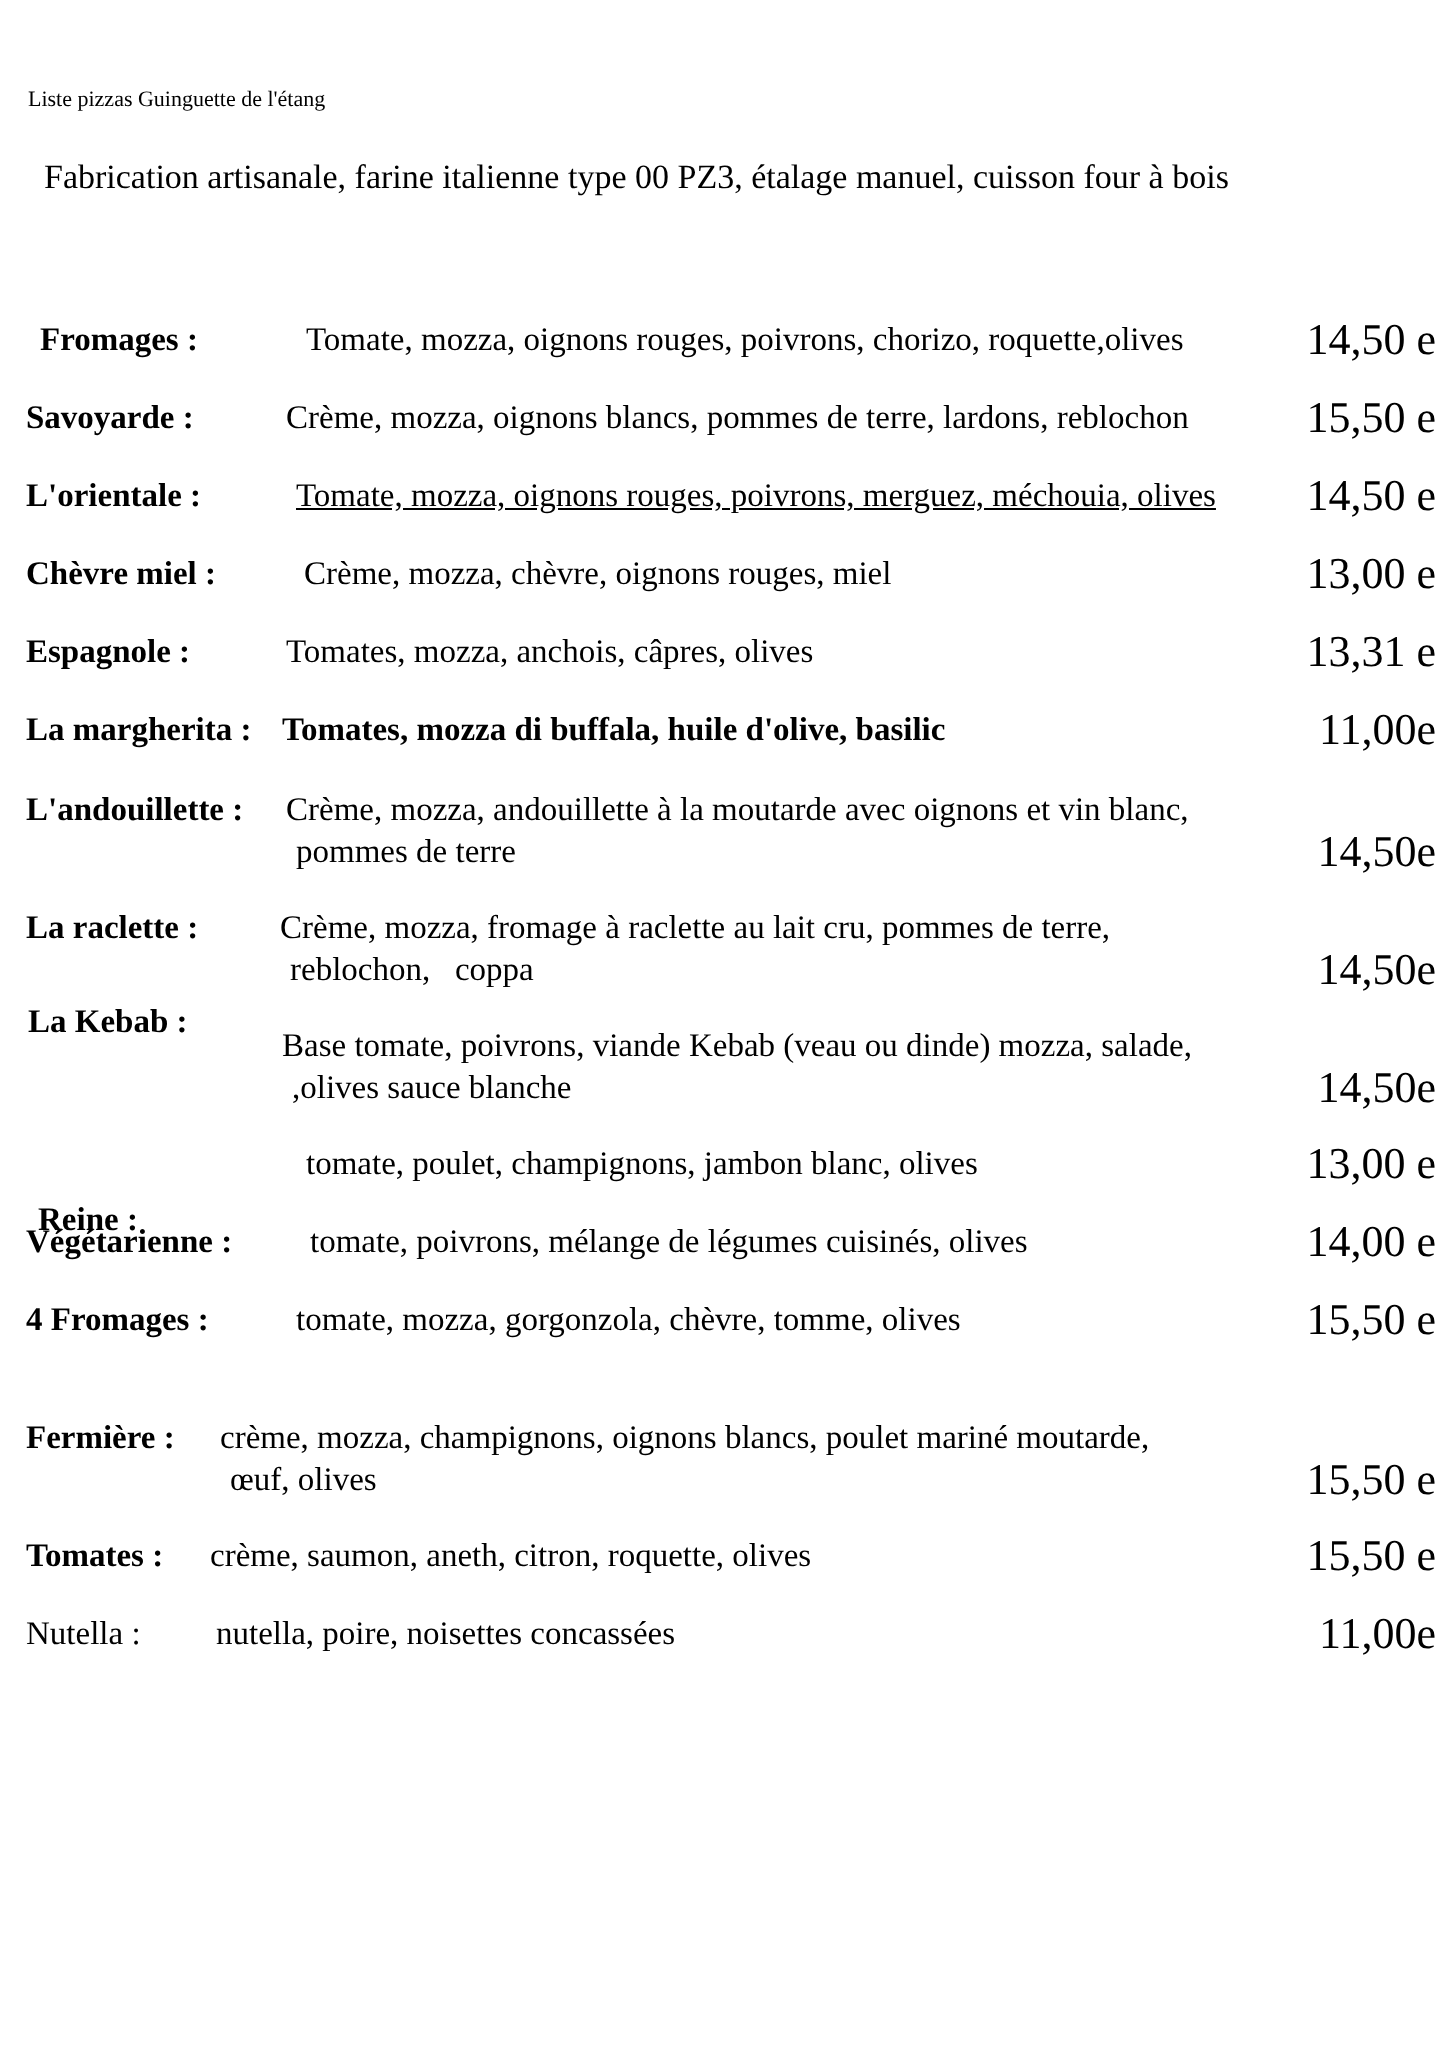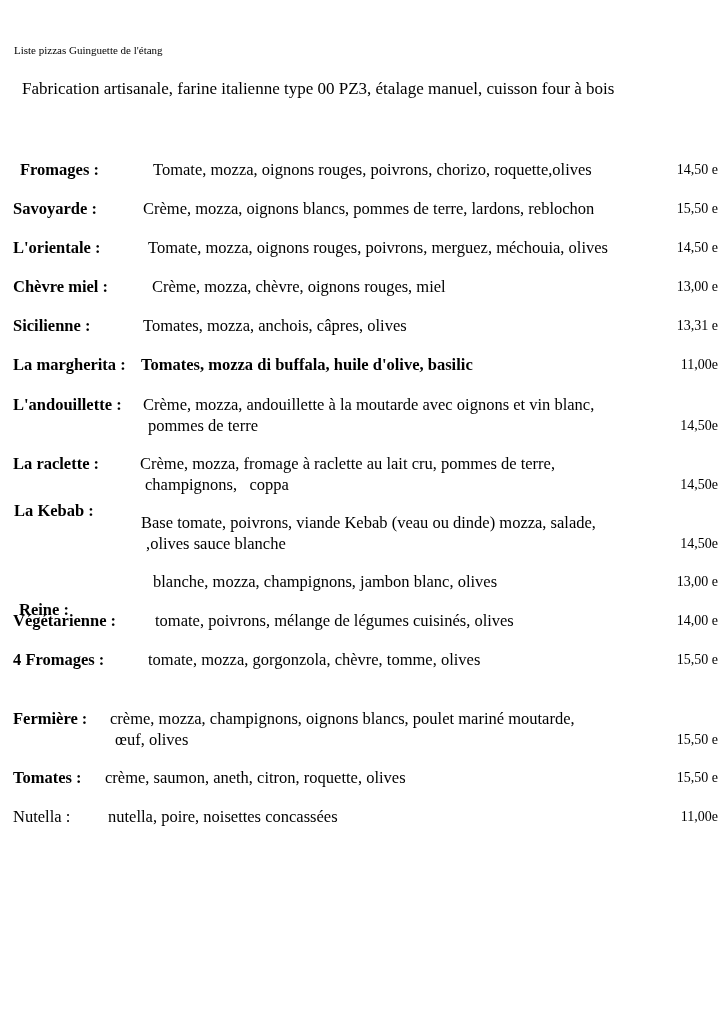--- a/index.html
+++ b/index.html
@@ -70,21 +70,21 @@
   .item-desc {
     position: absolute;
     font-size: 16.5px;
     line-height: 21px;
     white-space: pre;
   }
 
   .item-price {
     position: absolute;
     right: 6px;
-    font-size: 14px;
+    font-size: 22px;
     line-height: 21px;
     white-space: pre;
     text-align: right;
   }
 </style>
 </head>
 <body>
 
 <div class="page">
 
@@ -98,59 +98,59 @@
         <div class="item-desc" style="left: 153px; top: 159px;">Tomate, mozza, oignons rouges, poivrons, chorizo, roquette,olives</div>
         <div class="item-price" style="top: 159px;">14,50 e</div>
       </div>
       <div class="menu-row" style="top: 0px;">
         <div class="item-name" style="left: 13px; top: 198px;">Savoyarde :</div>
         <div class="item-desc" style="left: 143px; top: 198px;">Crème, mozza, oignons blancs, pommes de terre, lardons, reblochon</div>
         <div class="item-price" style="top: 198px;">15,50 e</div>
       </div>
       <div class="menu-row" style="top: 0px;">
         <div class="item-name" style="left: 13px; top: 237px;">L'orientale :</div>
-        <div class="item-desc" style="left: 148px; top: 237px;">Tomate, mozza, oignons rouges, poivrons, merguez, méchouia, olives</div>
+        <div class="item-desc" style="left: 148px; top: 237px; text-decoration: underline;">Tomate, mozza, oignons rouges, poivrons, merguez, méchouia, olives</div>
         <div class="item-price" style="top: 237px;">14,50 e</div>
       </div>
       <div class="menu-row" style="top: 0px;">
         <div class="item-name" style="left: 13px; top: 276px;">Chèvre miel :</div>
         <div class="item-desc" style="left: 152px; top: 276px;">Crème, mozza, chèvre, oignons rouges, miel</div>
         <div class="item-price" style="top: 276px;">13,00 e</div>
       </div>
       <div class="menu-row" style="top: 0px;">
-        <div class="item-name" style="left: 13px; top: 315px;">Sicilienne :</div>
+        <div class="item-name" style="left: 13px; top: 315px;">Espagnole :</div>
         <div class="item-desc" style="left: 143px; top: 315px;">Tomates, mozza, anchois, câpres, olives</div>
         <div class="item-price" style="top: 315px;">13,31 e</div>
       </div>
       <div class="menu-row" style="top: 0px;">
         <div class="item-name" style="left: 13px; top: 354px;">La margherita :</div>
         <div class="item-desc" style="left: 141px; top: 354px; font-weight: bold;">Tomates, mozza di buffala, huile d'olive, basilic</div>
         <div class="item-price" style="top: 354px;">11,00e</div>
       </div>
       <div class="menu-row" style="top: 0px;">
         <div class="item-name" style="left: 13px; top: 394px;">L'andouillette :</div>
         <div class="item-desc" style="left: 143px; top: 394px;">Crème, mozza, andouillette à la moutarde avec oignons et vin blanc,</div>
         <div class="item-desc" style="left: 148px; top: 415px;">pommes de terre</div>
         <div class="item-price" style="top: 415px;">14,50e</div>
       </div>
       <div class="menu-row" style="top: 0px;">
         <div class="item-name" style="left: 13px; top: 453px;">La raclette :</div>
         <div class="item-desc" style="left: 140px; top: 453px;">Crème, mozza, fromage à raclette au lait cru, pommes de terre,</div>
-        <div class="item-desc" style="left: 145px; top: 474px;">champignons,   coppa</div>
+        <div class="item-desc" style="left: 145px; top: 474px;">reblochon,   coppa</div>
         <div class="item-price" style="top: 474px;">14,50e</div>
       </div>
       <div class="menu-row" style="top: 0px;">
         <div class="item-name" style="left: 14px; top: 500px; text-align: right;">La Kebab :</div>
         <div class="item-desc" style="left: 141px; top: 512px;">Base tomate, poivrons, viande Kebab (veau ou dinde) mozza, salade,</div>
         <div class="item-desc" style="left: 146px; top: 533px;">,olives sauce blanche</div>
         <div class="item-price" style="top: 533px;">14,50e</div>
       </div>
       <div class="menu-row" style="top: 0px;">
         <div class="item-name" style="left: 19px; top: 571px; margin-top: 28px;">Reine :</div>
-        <div class="item-desc" style="left: 153px; top: 571px;">blanche, mozza, champignons, jambon blanc, olives</div>
+        <div class="item-desc" style="left: 153px; top: 571px;">tomate, poulet, champignons, jambon blanc, olives</div>
         <div class="item-price" style="top: 571px;">13,00 e</div>
       </div>
       <div class="menu-row" style="top: 0px;">
         <div class="item-name" style="left: 13px; top: 610px;">Végétarienne :</div>
         <div class="item-desc" style="left: 155px; top: 610px;">tomate, poivrons, mélange de légumes cuisinés, olives</div>
         <div class="item-price" style="top: 610px;">14,00 e</div>
       </div>
       <div class="menu-row" style="top: 0px;">
         <div class="item-name" style="left: 13px; top: 649px;">4 Fromages :</div>
         <div class="item-desc" style="left: 148px; top: 649px;">tomate, mozza, gorgonzola, chèvre, tomme, olives</div>

